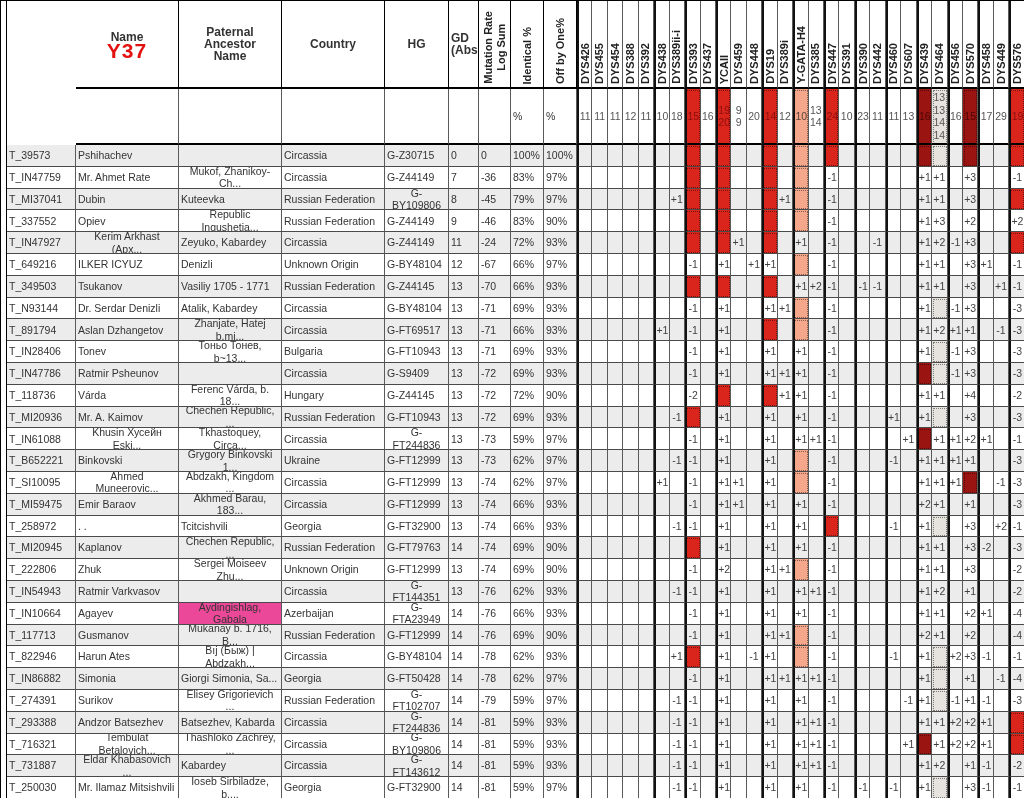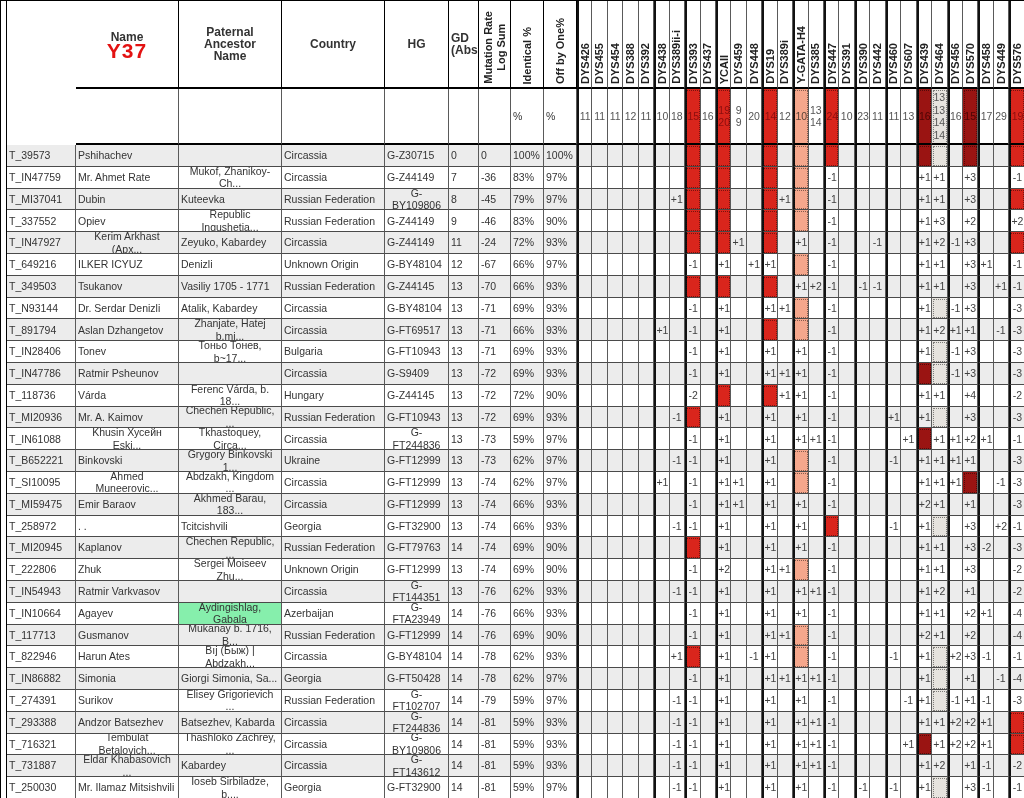--- a/index.html
+++ b/index.html
@@ -885,21 +885,21 @@
       <div class="c mcell thickL" style="grid-area: 11 / 39; background: rgb(236, 236, 236);">
         <span class="mval" style="color: rgb(63, 63, 63);">-3</span>
       </div>
       <div class="c " style="grid-area: 12 / 2; background: rgb(255, 255, 255);">
         <span class="mval">T_IN28406</span>
       </div>
       <div class="c " style="grid-area: 12 / 3; background: rgb(255, 255, 255);">
         <span class="mval">Tonev</span>
       </div>
       <div class="c " style="grid-area: 12 / 4; background: rgb(255, 255, 255);">
-        <span class="mval">Тоньо Тонев, b~17...</span>
+        <span class="mval">Тоньо Тонев, b~13...</span>
       </div>
       <div class="c " style="grid-area: 12 / 5; background: rgb(255, 255, 255);">
         <span class="mval">Bulgaria</span>
       </div>
       <div class="c " style="grid-area: 12 / 6; background: rgb(255, 255, 255);">
         <span class="mval">G-FT10943</span>
       </div>
       <div class="c " style="grid-area: 12 / 7; background: rgb(255, 255, 255);">
         <span class="mval">13</span>
       </div>
@@ -1788,21 +1788,21 @@
       <div class="c mcell" style="grid-area: 23 / 38; background: rgb(236, 236, 236);"></div>
       <div class="c mcell thickL" style="grid-area: 23 / 39; background: rgb(236, 236, 236);">
         <span class="mval" style="color: rgb(63, 63, 63);">-2</span>
       </div>
       <div class="c " style="grid-area: 24 / 2; background: rgb(255, 255, 255);">
         <span class="mval">T_IN10664</span>
       </div>
       <div class="c " style="grid-area: 24 / 3; background: rgb(255, 255, 255);">
         <span class="mval">Agayev</span>
       </div>
-      <div class="c " style="grid-area: 24 / 4; background: #86efac;">
+      <div class="c " style="grid-area: 24 / 4; background: #ec4899;">
         <span class="mval">Aydingishlag, Gabala</span>
       </div>
       <div class="c " style="grid-area: 24 / 5; background: rgb(255, 255, 255);">
         <span class="mval">Azerbaijan</span>
       </div>
       <div class="c " style="grid-area: 24 / 6; background: rgb(255, 255, 255);">
         <span class="mval">G-FTA23949</span>
       </div>
       <div class="c " style="grid-area: 24 / 7; background: rgb(255, 255, 255);">
         <span class="mval">14</span>

